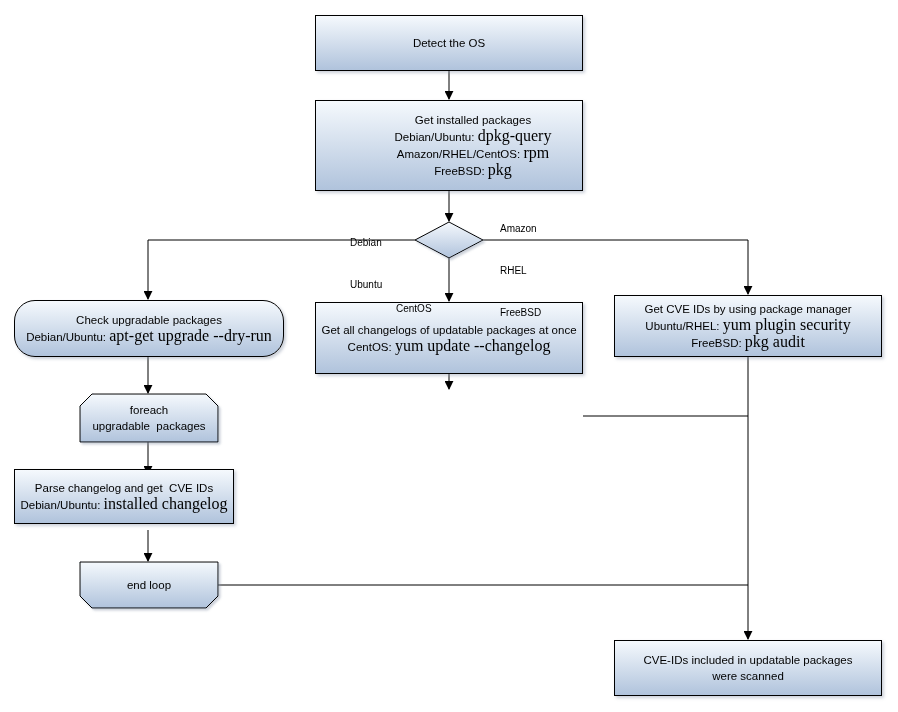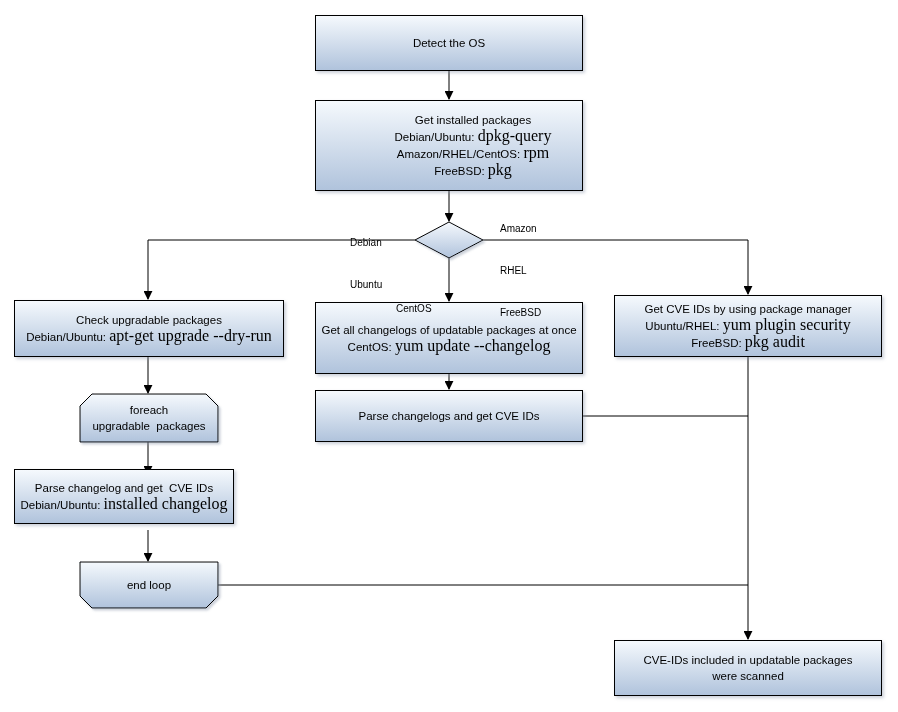--- a/index.html
+++ b/index.html
@@ -20,21 +20,21 @@
     background: linear-gradient(180deg, var(--node-fill-top, #f5f9fd), var(--node-fill-bottom, #b0c3dc));
     box-shadow: 2px 2px 3px rgba(139, 151, 171, 0.45);
   }
   .looptext { position: absolute; display: flex; flex-direction: column; justify-content: center; align-items: center; }
   .line { font-size: 11.5px; line-height: 16px; color: #000; white-space: pre; text-align: center; }
   .code { font-family: Liberation Serif, serif; font-size: 16px; }
   .edge-label { position: absolute; font-size: 10px; line-height: 14px; color: #000; white-space: pre; }
 
   #n-detect     { left: 315px; top: 15px;  width: 268px; height: 56px; }
   #n-installed  { left: 315px; top: 100px; width: 268px; height: 91px; padding-left: 48px; }
-  #n-check      { left: 14px;  top: 300px; width: 270px; height: 57px; }
+  #n-check      { left: 14px;  top: 300px; width: 270px; height: 57px; border-radius: 21px; }
   #n-changelogs { left: 315px; top: 302px; width: 268px; height: 72px; }
   #n-cvepm      { left: 614px; top: 295px; width: 268px; height: 62px; }
   #n-parsemid   { left: 315px; top: 390px; width: 268px; height: 52px; }
   #n-parseleft  { left: 14px;  top: 469px; width: 220px; height: 55px; }
   #n-final      { left: 614px; top: 640px; width: 268px; height: 56px; }
   #t-foreach    { left: 80px;  top: 394px; width: 138px; height: 48px; }
   #t-endloop    { left: 80px;  top: 562px; width: 138px; height: 46px; }
   #lbl-left     { left: 350px; top: 208px; }
   #lbl-right    { left: 500px; top: 194px; }
   #lbl-centos   { left: 396px; top: 274px; }
@@ -101,23 +101,20 @@
     <div class="line">Get CVE IDs by using package manager</div>
     <div class="line"><span>Ubuntu/RHEL: </span><span class="code">yum plugin security</span></div>
     <div class="line"><span>FreeBSD: </span><span class="code">pkg audit</span></div>
   </div>
 
   <div class="looptext" id="t-foreach">
     <div class="line">foreach</div>
     <div class="line">upgradable  packages</div>
   </div>
 
-  <div class="node" id="n-parsemid">
-    <div class="line">Parse changelogs and get CVE IDs</div>
-  </div>
 
   <div class="node" id="n-parseleft">
     <div class="line">Parse changelog and get  CVE IDs</div>
     <div class="line"><span>Debian/Ubuntu: </span><span class="code">installed changelog</span></div>
   </div>
 
   <div class="looptext" id="t-endloop">
     <div class="line">end loop</div>
   </div>
 

